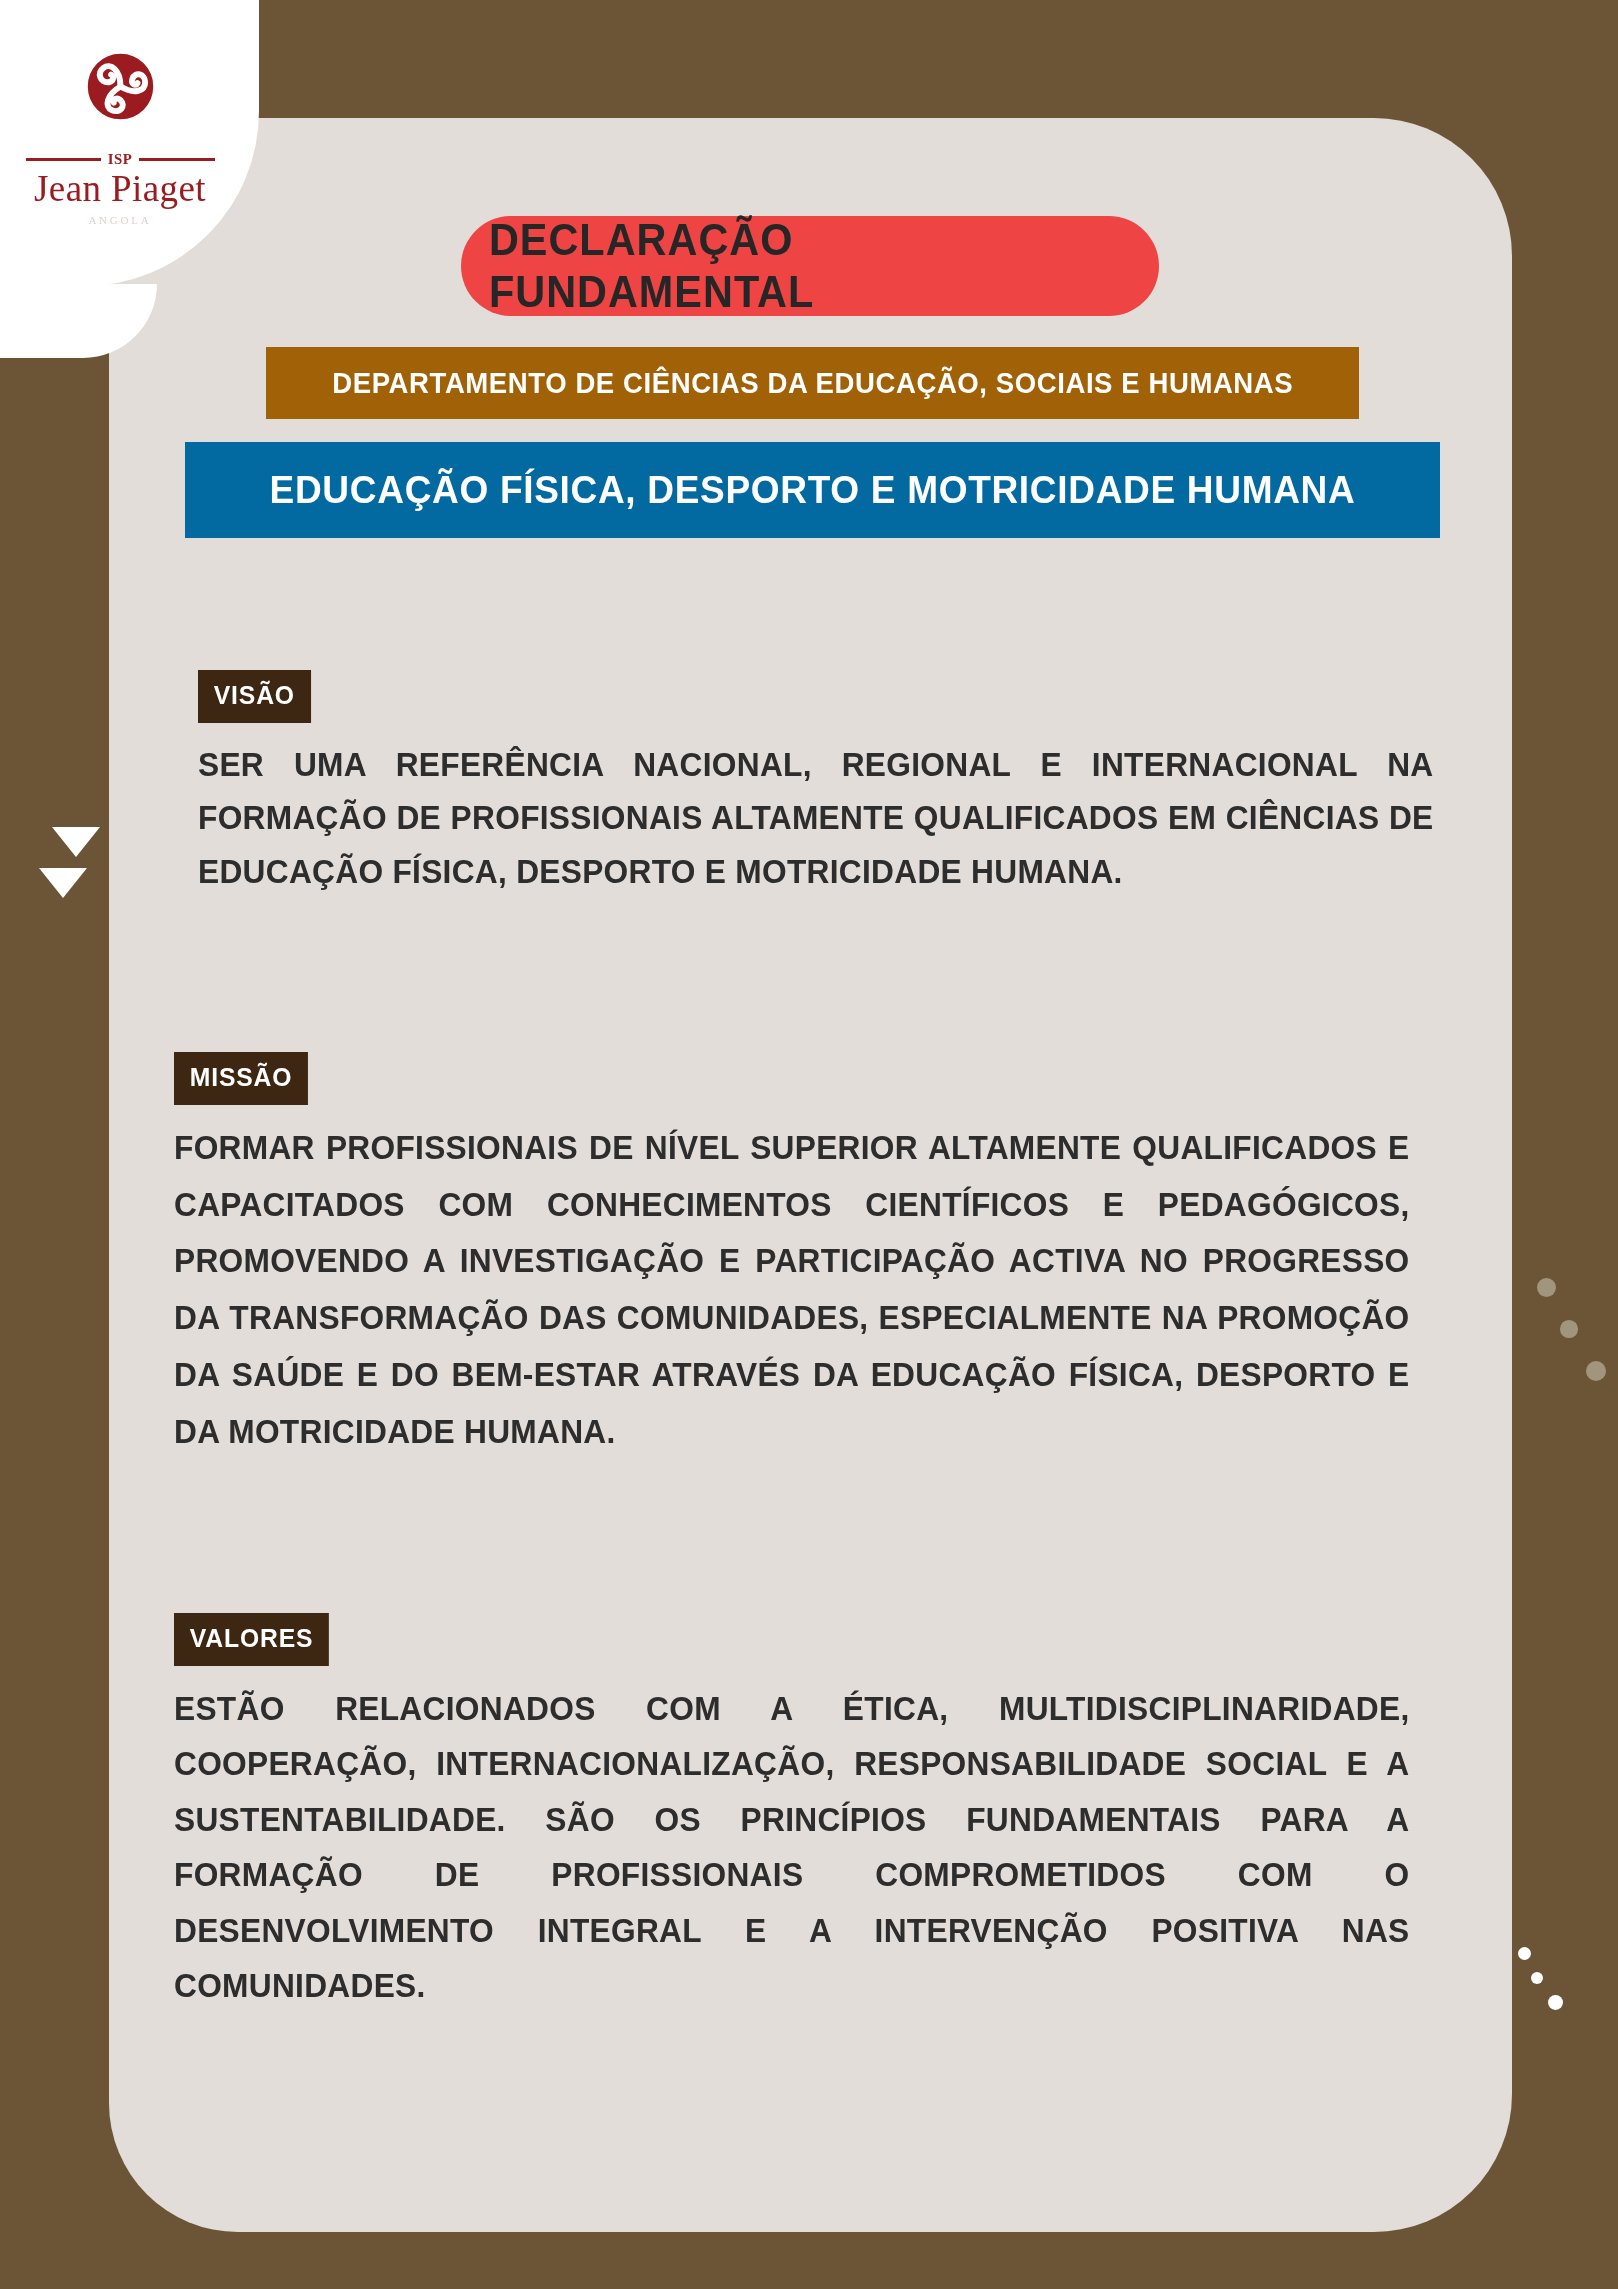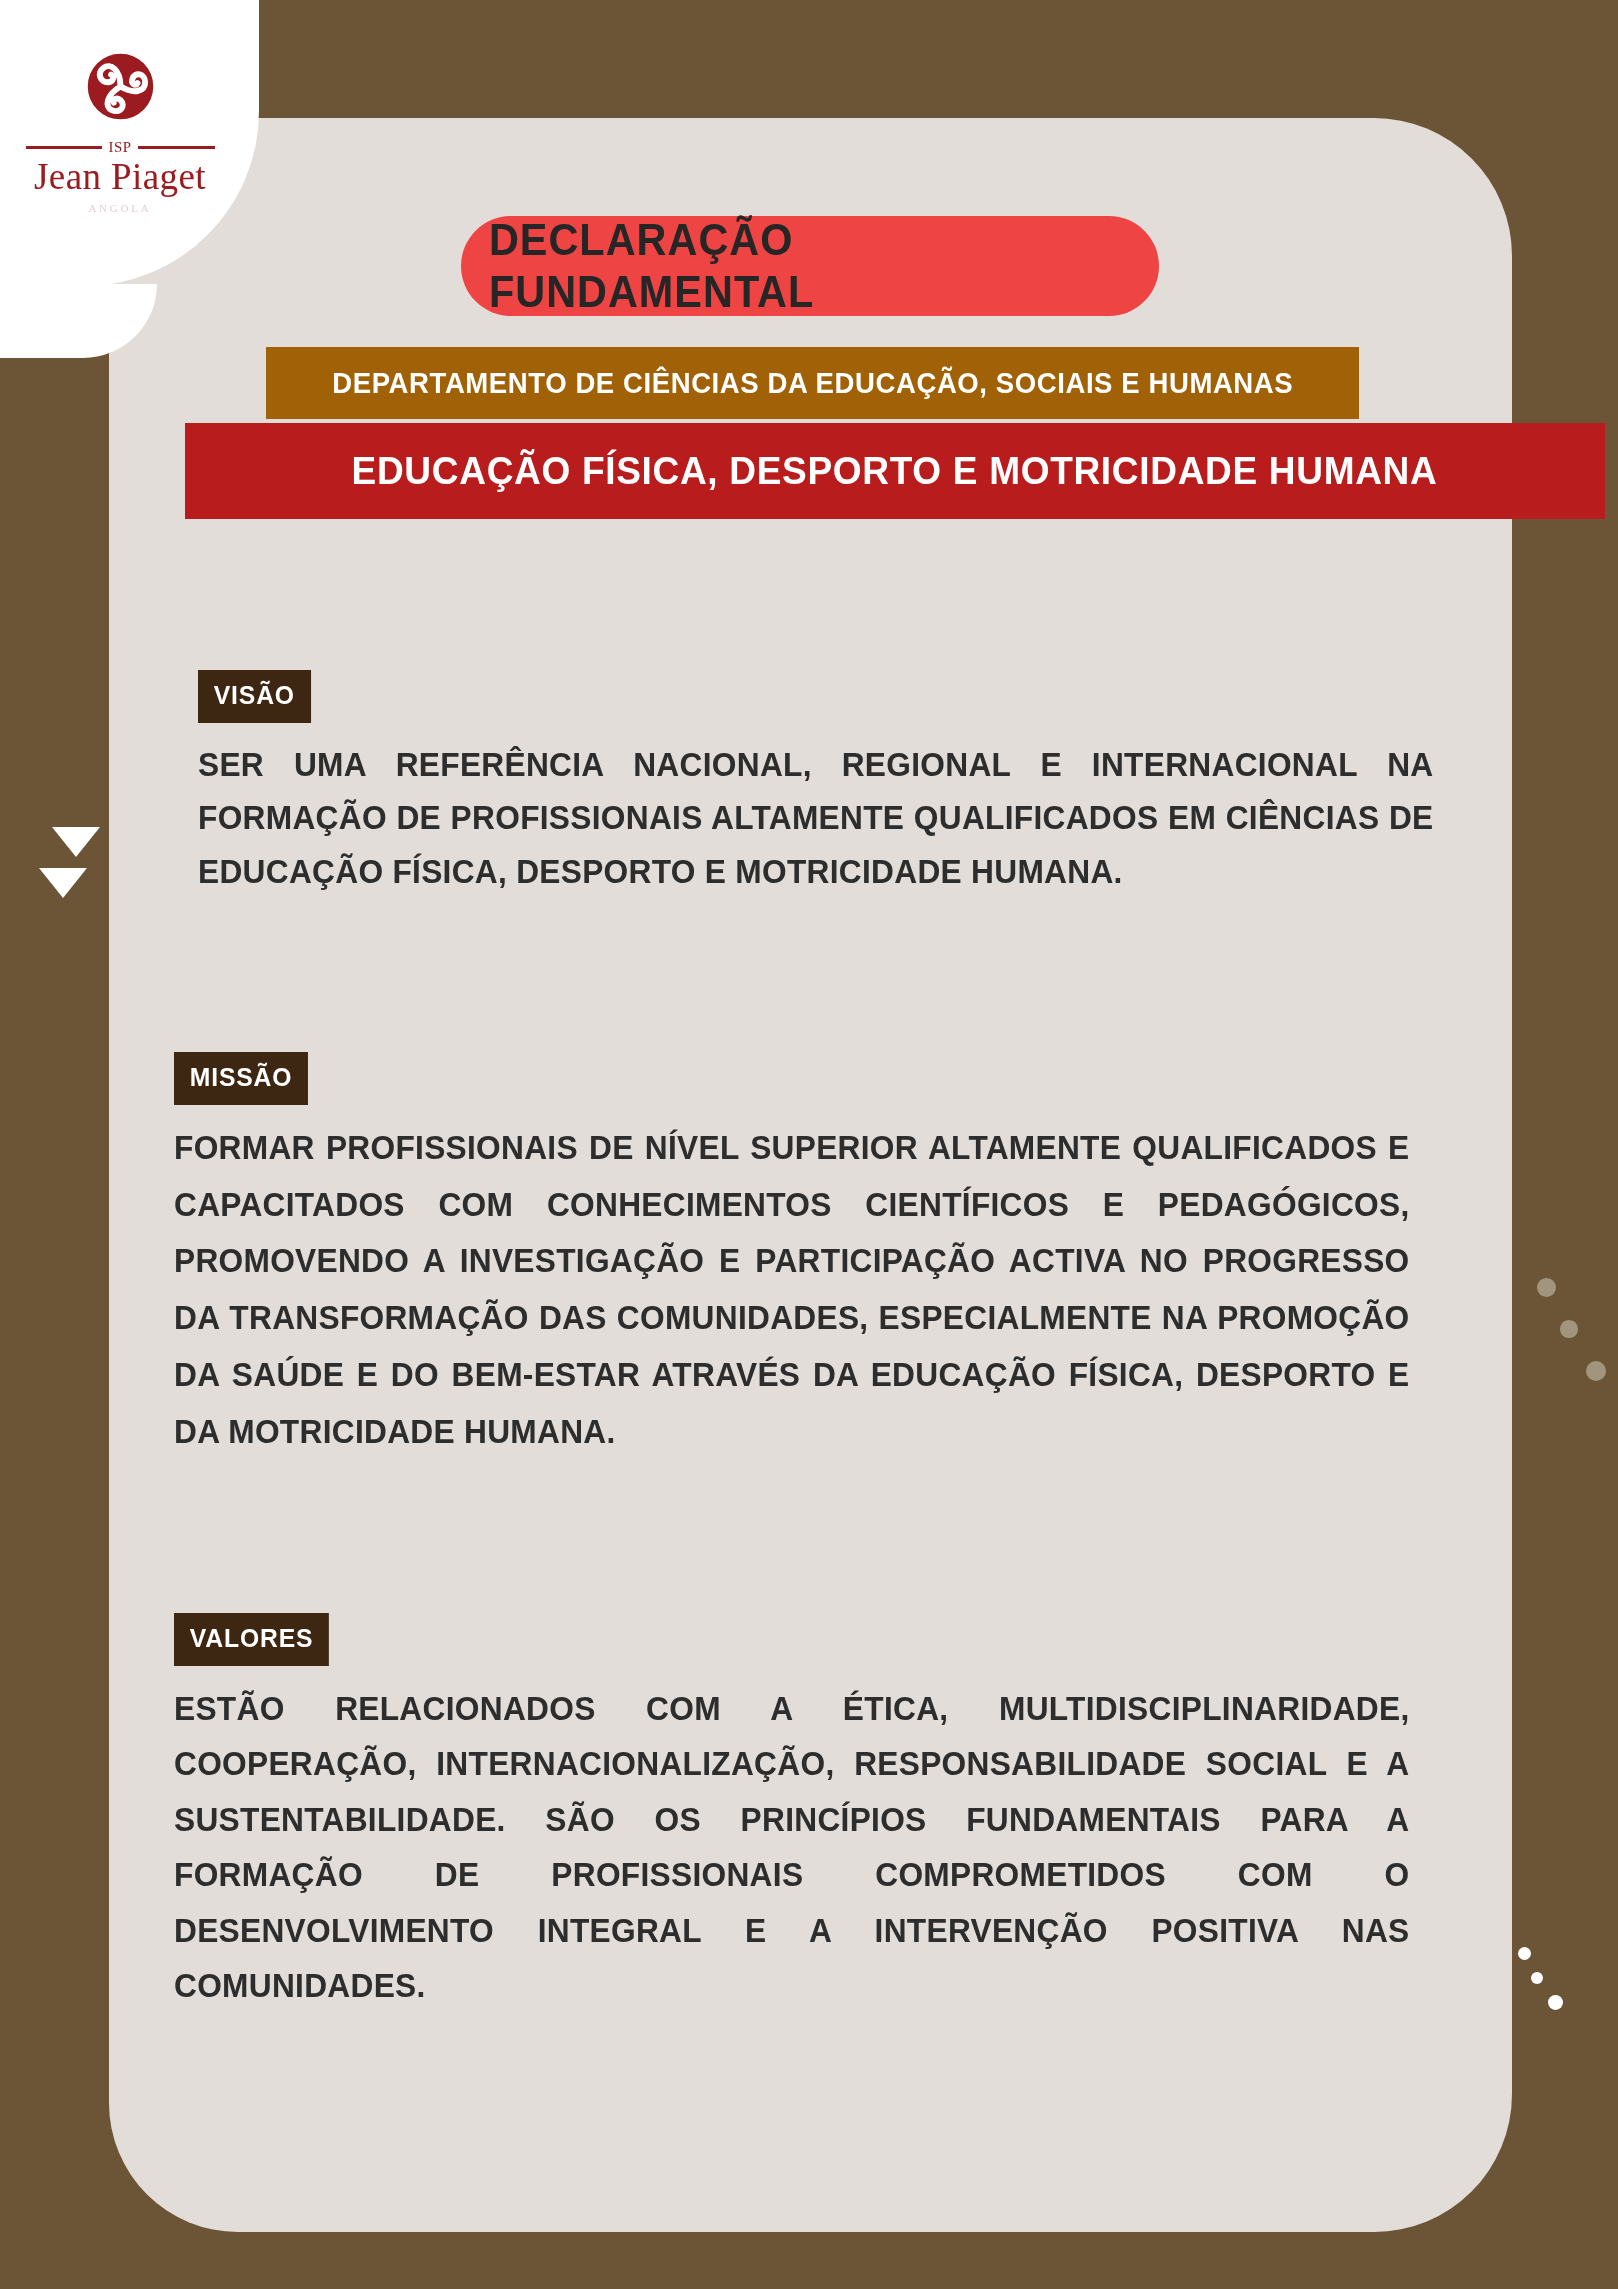--- a/index.html
+++ b/index.html
@@ -63,21 +63,22 @@
     padding-top:44px;
   }
 
   #triskel { width:85px; height:85px; display:block; }
 
   .isp-row{
     display:flex;
     align-items:center;
     gap:6.5px;
     width:189px;
-    margin-top:10px;
+    margin-top:22px;
+    font-weight:bold;
   }
   .isp-rule{ flex:1; height:2.8px; background:#9b1b20; }
   .isp-text{
     font-family:"Liberation Serif", serif;
     font-size:14.8px;
     color:#9b1b20;
     letter-spacing:0.5px;
   }
   #logo-word{
     font-family:Liberation Serif, serif;
@@ -160,24 +161,24 @@
     font-weight:bold;
     font-size:29px;
     letter-spacing:0.6px;
     color:#ffffff;
     transform:scaleX(0.95);
   }
 
   #course-bar{
     position:absolute;
     left:185px;
-    top:423px;
-    width:1420px;
+    top:442px;
+    width:1255px;
     height:96px;
-    background:#b91c1c;
+    background:#0369a1;
     display:flex;
     align-items:center;
     justify-content:center;
     z-index:5;
   }
   #course-bar span{
     font-family:"Liberation Sans Narrow","Liberation Sans", sans-serif;
     font-weight:bold;
     font-size:39px;
     letter-spacing:0.7px;

